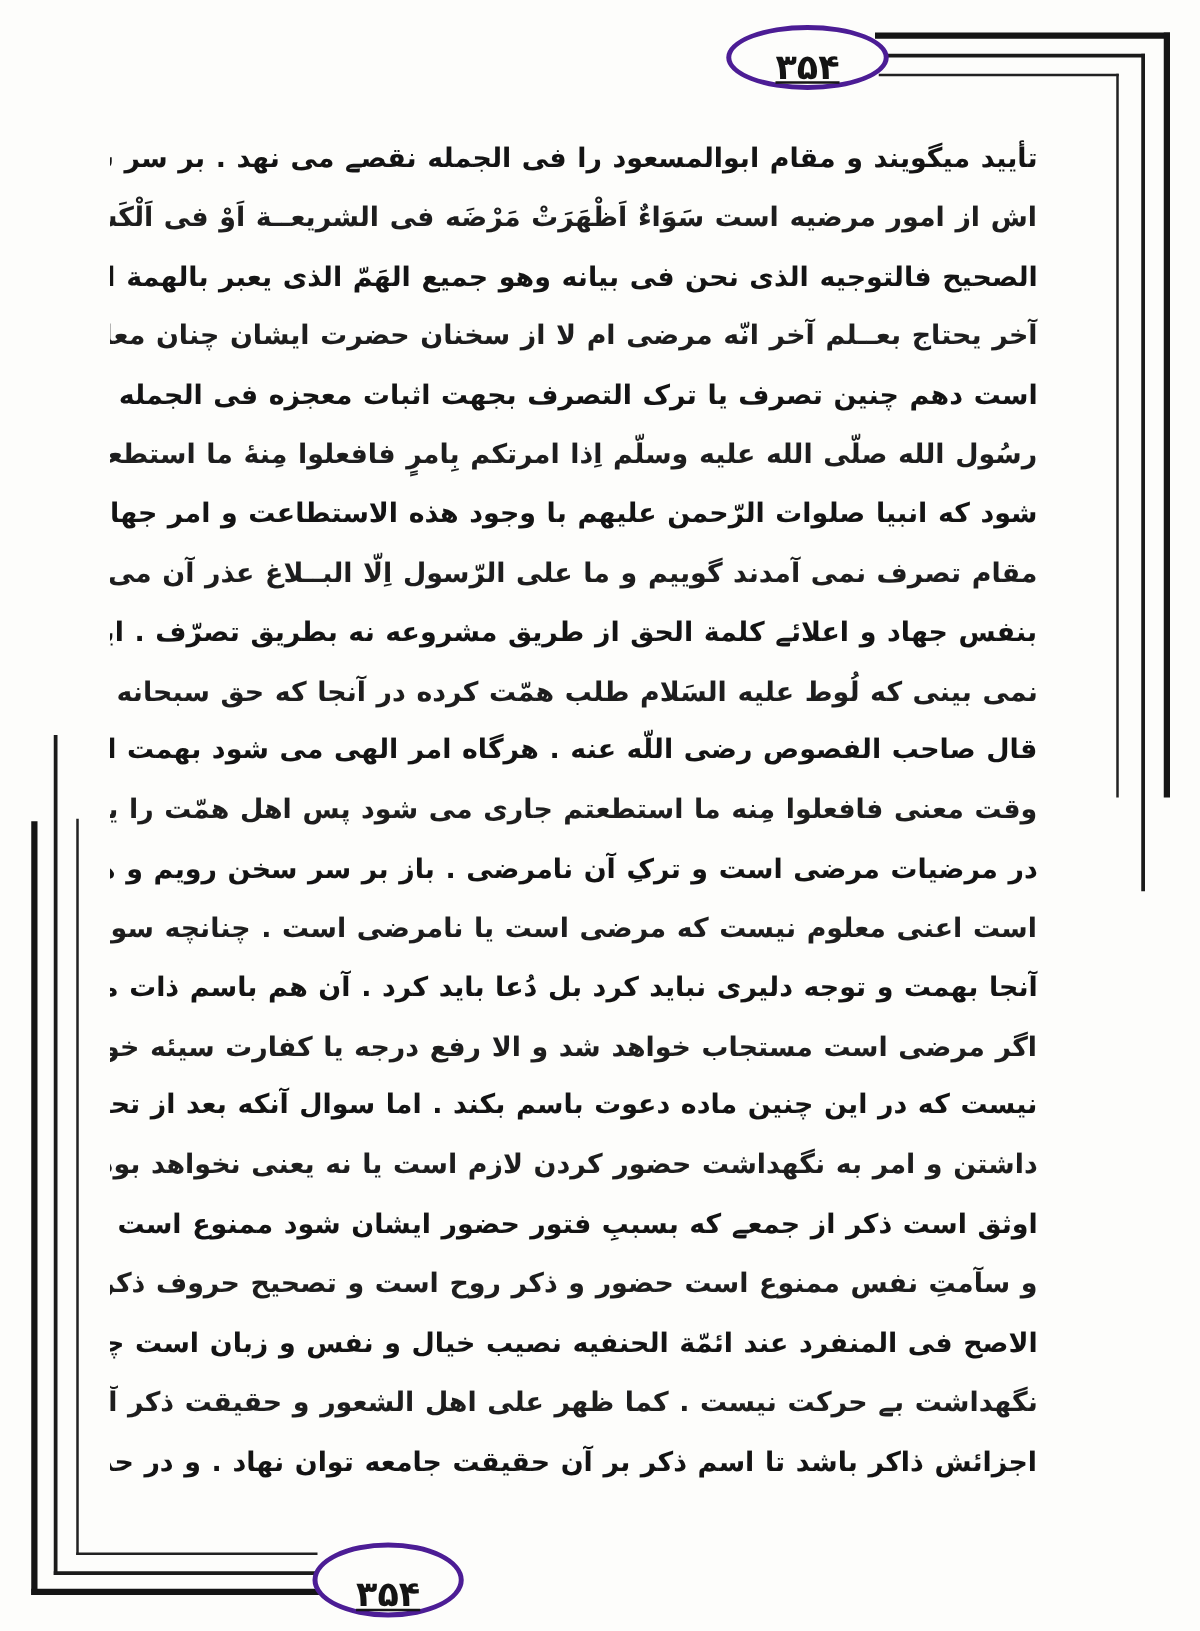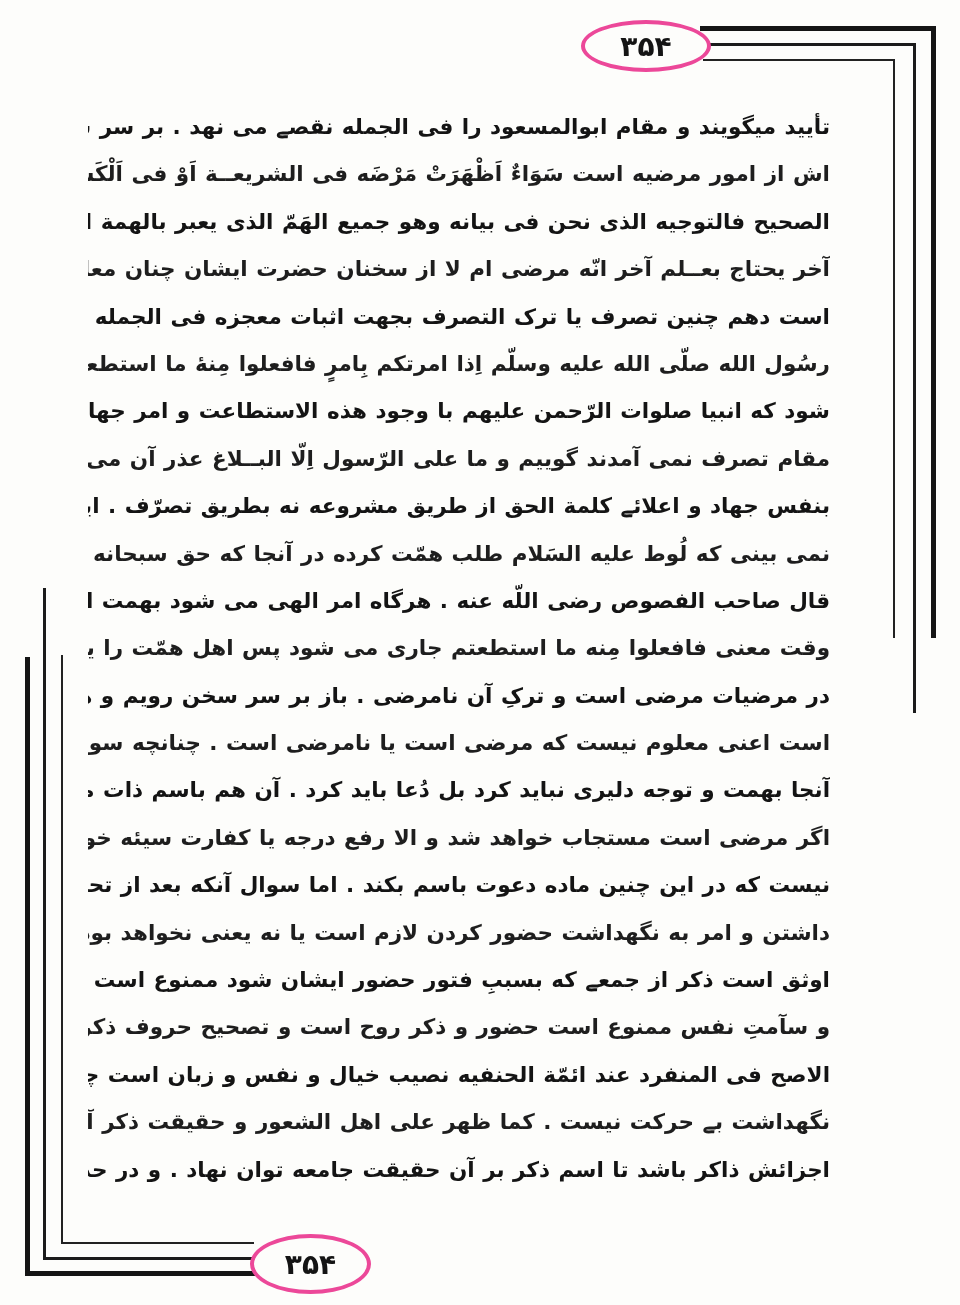--- a/index.html
+++ b/index.html
@@ -40,26 +40,27 @@
   }
   .f-bl-inner {
     top: 655px; left: 61px; width: 191px; height: 587px;
     border-left: 2px solid #222; border-bottom: 2px solid #222;
   }
 
   
   .cartouche {
     position: absolute;
     background: #fdfdfb;
-    border: 4px solid #ec4899;
+    border: 4px solid #4c1d95;
     border-radius: 50%;
     display: flex;
-    align-items: center;
+    align-items: flex-end;
     justify-content: center;
     z-index: 5;
+    text-decoration: underline;
   }
   .cartouche.top    { left: 581px; top: 20px;  width: 122px; height: 44px; }
   .cartouche.bottom { left: 250px; top: 1234px; width: 113px; height: 52px; }
   .cartouche .num {
     font-size: 28px;
     font-weight: bold;
     letter-spacing: 4px;
     line-height: 1;
     padding-top: 2px;
     color: #141414;

